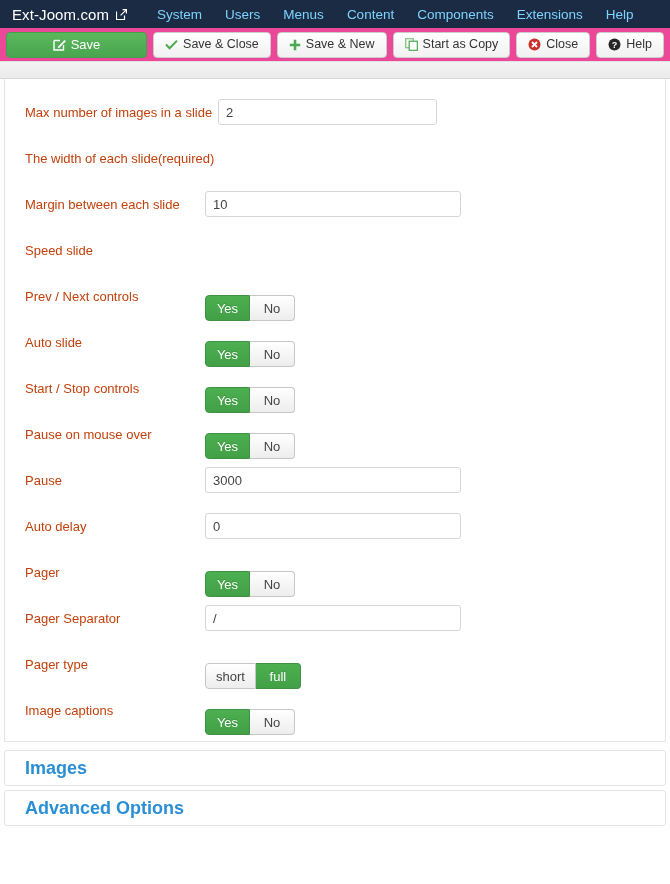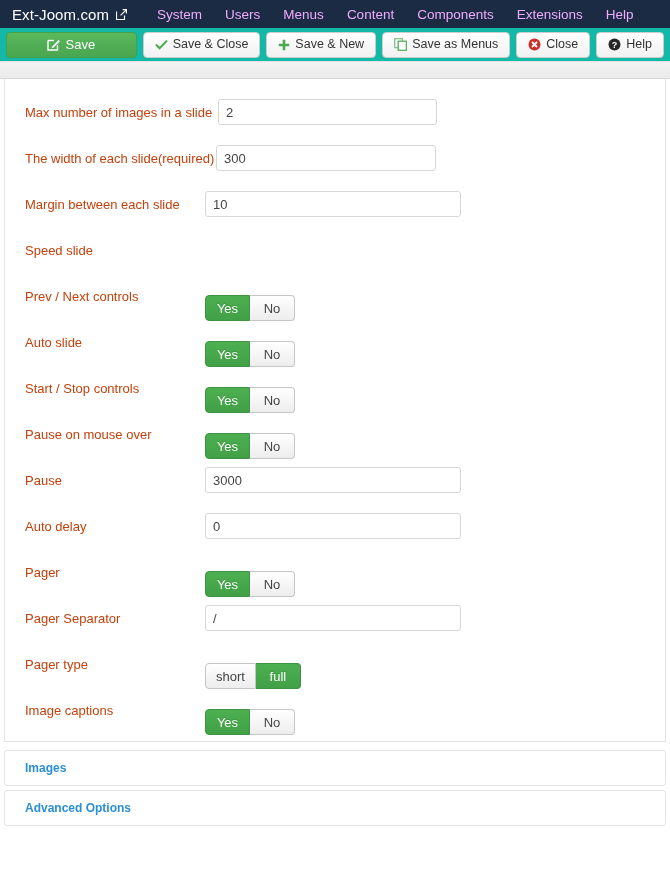--- a/index.html
+++ b/index.html
@@ -42,30 +42,30 @@
     margin-left: 2px;
   }
   .brand-ext-icon svg { display: block; }
   .nav-links {
     display: flex;
     align-items: center;
     margin-left: 30px;
     gap: 23px;
   }
   .nav-links a {
-    color: #f0abfc;
+    color: #7dd3fc;
     font-size: 13.5px;
     text-decoration: none;
     white-space: nowrap;
   }
 
   
   .toolbar {
     height: 34px;
-    background: #14b8a6;
+    background: #ec4899;
     display: flex;
     align-items: center;
     padding: 0 6px;
     box-sizing: border-box;
     gap: 6px;
     border-bottom: 1px solid #e2e2e2;
   }
   .btn {
     height: 26px;
     box-sizing: border-box;
@@ -191,21 +191,21 @@
     display: flex;
     align-items: center;
     padding-left: 20px;
     box-sizing: border-box;
     background: #ffffff;
     margin-bottom: 4px;
     cursor: pointer;
   }
   .acc-item span {
     color: #2a8fd4;
-    font-size: 12px;
+    font-size: 18px;
     font-weight: bold;
   }
 </style>
 </head>
 <body>
 
 <div class="navbar">
   <div class="brand">
     <span>Ext-Joom.com</span>
     <span class="brand-ext-icon">
@@ -258,21 +258,21 @@
     <span>Save &amp; New</span>
   </button>
 
   <button class="btn">
     <span>
       <svg width="13" height="13" viewBox="0 0 13 13">
         <rect x="0.7" y="0.7" width="7.6" height="9" fill="none" stroke="#7fbf84" stroke-width="1.2"></rect>
         <rect x="4.2" y="3.2" width="8.1" height="9.1" fill="#ffffff" stroke="#4ca951" stroke-width="1.2"></rect>
       </svg>
     </span>
-    <span>Save as Menus</span>
+    <span>Start as Copy</span>
   </button>
 
   <button class="btn">
     <span>
       <svg width="13" height="13" viewBox="0 0 13 13">
         <circle cx="6.5" cy="6.5" r="6" fill="#c9302c"></circle>
         <path d="M4 4 L9 9 M9 4 L4 9" fill="none" stroke="#ffffff" stroke-width="1.8"></path>
       </svg>
     </span>
     <span>Close</span>
@@ -294,21 +294,20 @@
 
 <div class="panel">
 
   <div class="row r1">
     <div class="lbl">Max number of images in a slide</div>
     <input class="txt" type="text" value="2" style="">
   </div>
 
   <div class="row r2">
     <div class="lbl">The width of each slide(required)</div>
-    <input class="txt" type="text" value="300" style="">
   </div>
 
   <div class="row rstd">
     <div class="lbl">Margin between each slide</div>
     <input class="txt" type="text" value="10" style="">
   </div>
 
   <div class="row rstd">
     <div class="lbl">Speed slide</div>
   </div>

